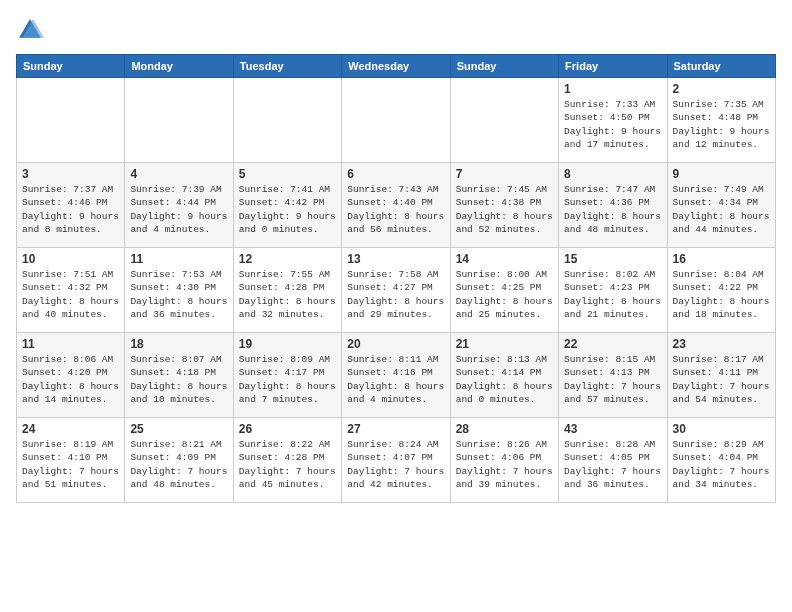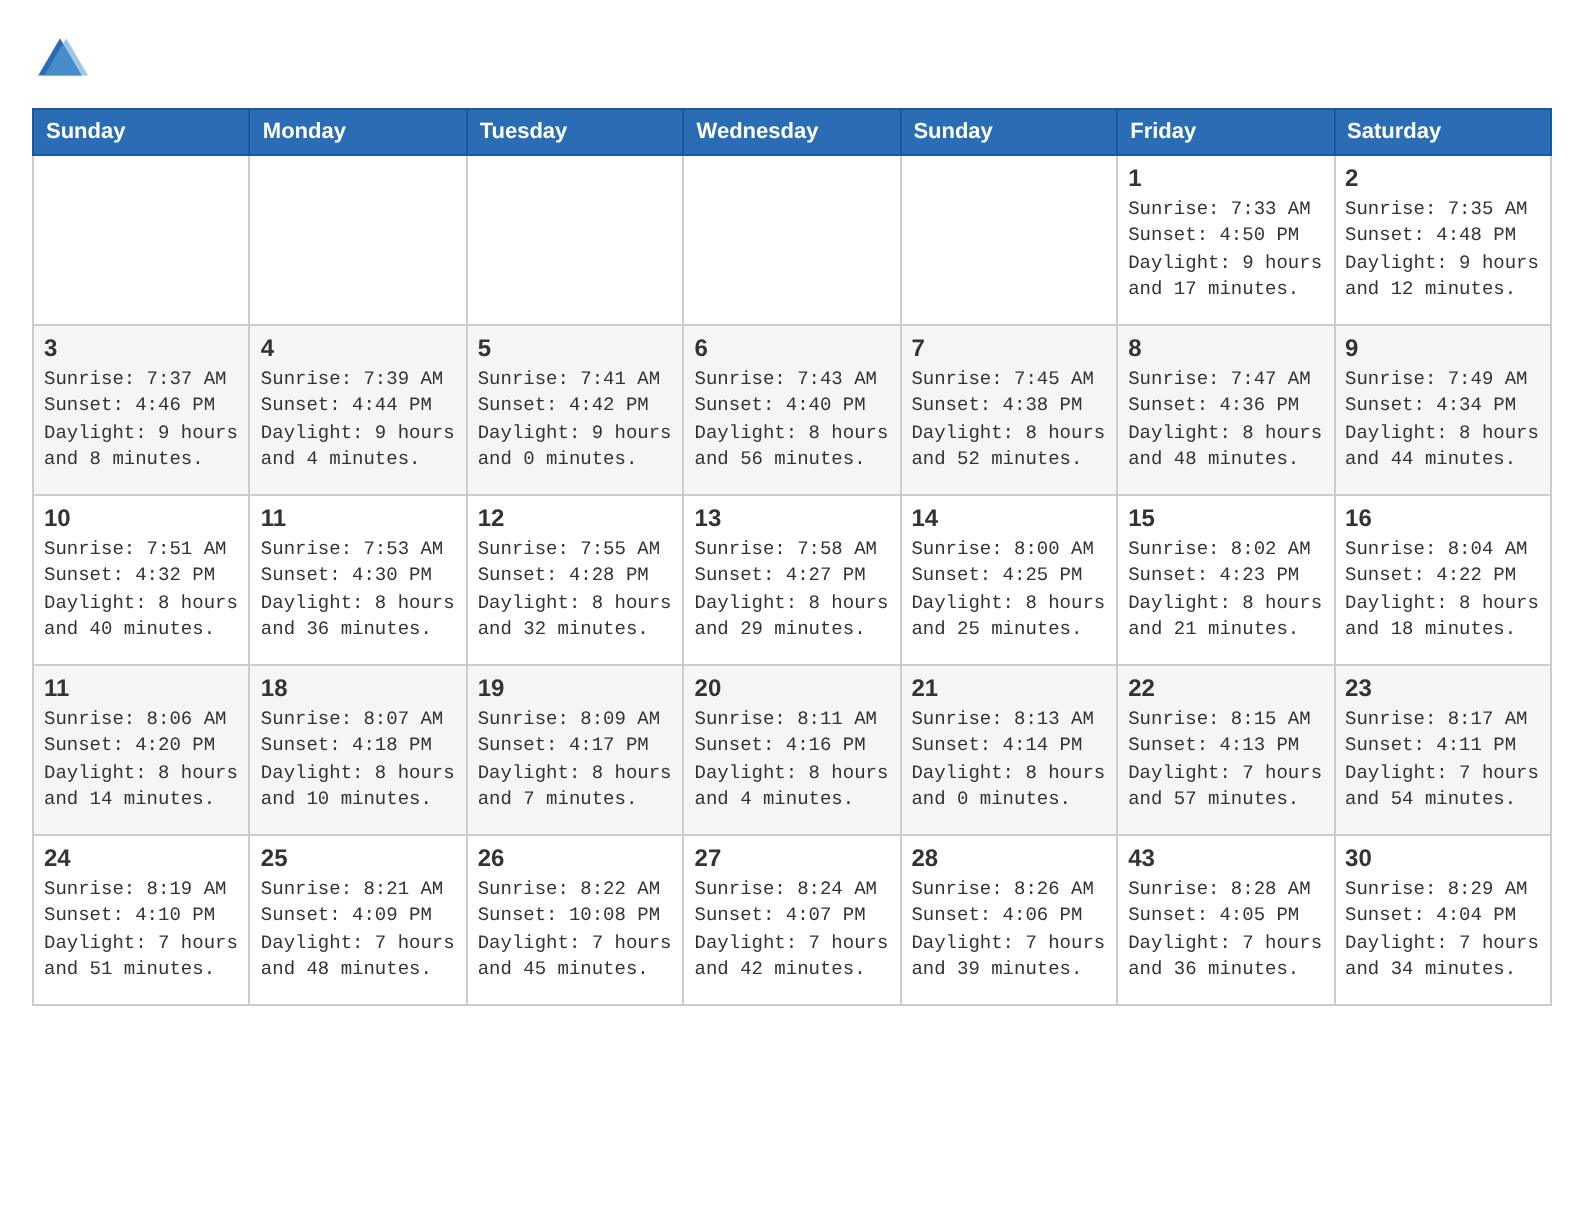--- a/index.html
+++ b/index.html
@@ -288,21 +288,21 @@
           </td>
           <td>
             <span class="day-num">25</span>
             <div class="day-info">Sunrise: 8:21 AM
 Sunset: 4:09 PM
 Daylight: 7 hours and 48 minutes.</div>
           </td>
           <td>
             <span class="day-num">26</span>
             <div class="day-info">Sunrise: 8:22 AM
-Sunset: 10:08 PM
+Sunset: 4:28 PM
 Daylight: 7 hours and 45 minutes.</div>
           </td>
           <td>
             <span class="day-num">27</span>
             <div class="day-info">Sunrise: 8:24 AM
 Sunset: 4:07 PM
 Daylight: 7 hours and 42 minutes.</div>
           </td>
           <td>
             <span class="day-num">28</span>

